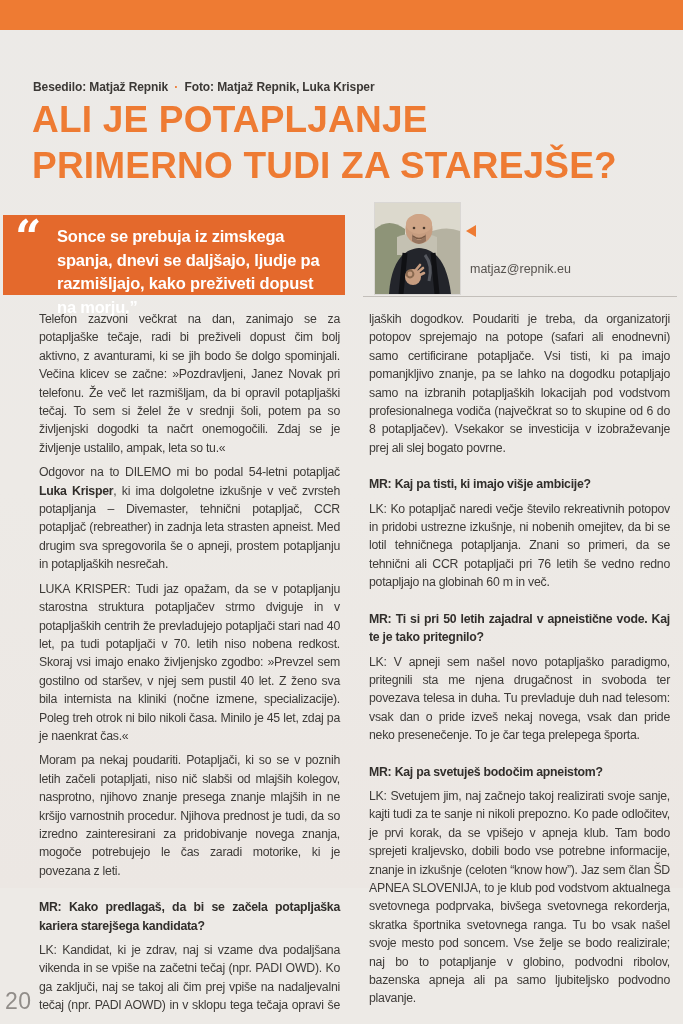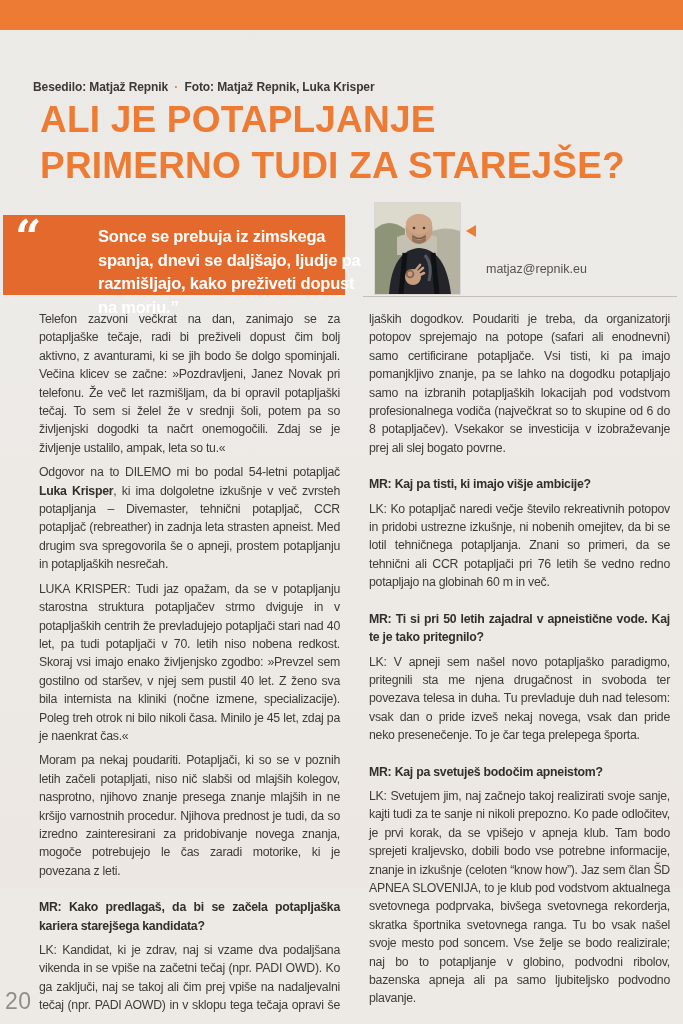--- a/index.html
+++ b/index.html
@@ -20,21 +20,21 @@
     width: 683px; height: 30px;
     background: #ee7b33;
   }
   .byline {
     position: absolute; left: 33px; top: 80px;
     font-size: 12px; font-weight: bold; color: #3b3835;
     letter-spacing: -0.1px;
   }
   .byline .dot { color: #ee7b33; padding: 0 3px; }
   .headline {
-    position: absolute; left: 40px; top: 97px;
+    position: absolute; left: 32px; top: 97px;
     font-size: 37px; line-height: 46px;
     font-weight: bold; color: #ee7b33;
     letter-spacing: 0.2px;
     white-space: nowrap;
   }
   .quote-box {
     position: absolute; left: 3px; top: 215px;
     width: 342px; height: 80px;
     background: #e4692c;
     box-sizing: border-box;
@@ -44,21 +44,20 @@
     font-family: "DejaVu Serif", serif;
     font-size: 46px; font-weight: bold; color: #ffffff;
     line-height: 60px;
   }
   .quote-text {
     position: absolute; left: 54px; top: 10px;
     width: 278px;
     font-size: 16.5px; line-height: 23.5px;
     font-weight: bold; color: #ffffff;
     letter-spacing: -0.2px;
-    margin-left: 41px;
   }
   .photo {
     position: absolute; left: 375px; top: 203px;
     width: 85px; height: 91px;
     overflow: hidden;
     box-shadow: 0 0 0 1px rgba(0,0,0,0.08);
   }
   .caption {
     position: absolute; left: 482px; top: 222px;
     width: 185px;
@@ -66,21 +65,21 @@
   }
   .caption .name { font-weight: bold; color: #38342f; }
   .caption-arrow {
     position: absolute; left: 466px; top: 225px;
     width: 0; height: 0;
     border-top: 6px solid transparent;
     border-bottom: 6px solid transparent;
     border-right: 10px solid #ee7b33;
   }
   .caption-email {
-    position: absolute; left: 486px; top: 262px;
+    position: absolute; left: 470px; top: 262px;
     font-size: 12.5px; color: #56524e;
   }
   .caption-rule {
     position: absolute; left: 363px; top: 296px;
     width: 314px; height: 1px; background: #c3bfba;
   }
   .col {
     position: absolute; top: 304px;
     width: 313px; height: 708px;
     overflow: hidden;

